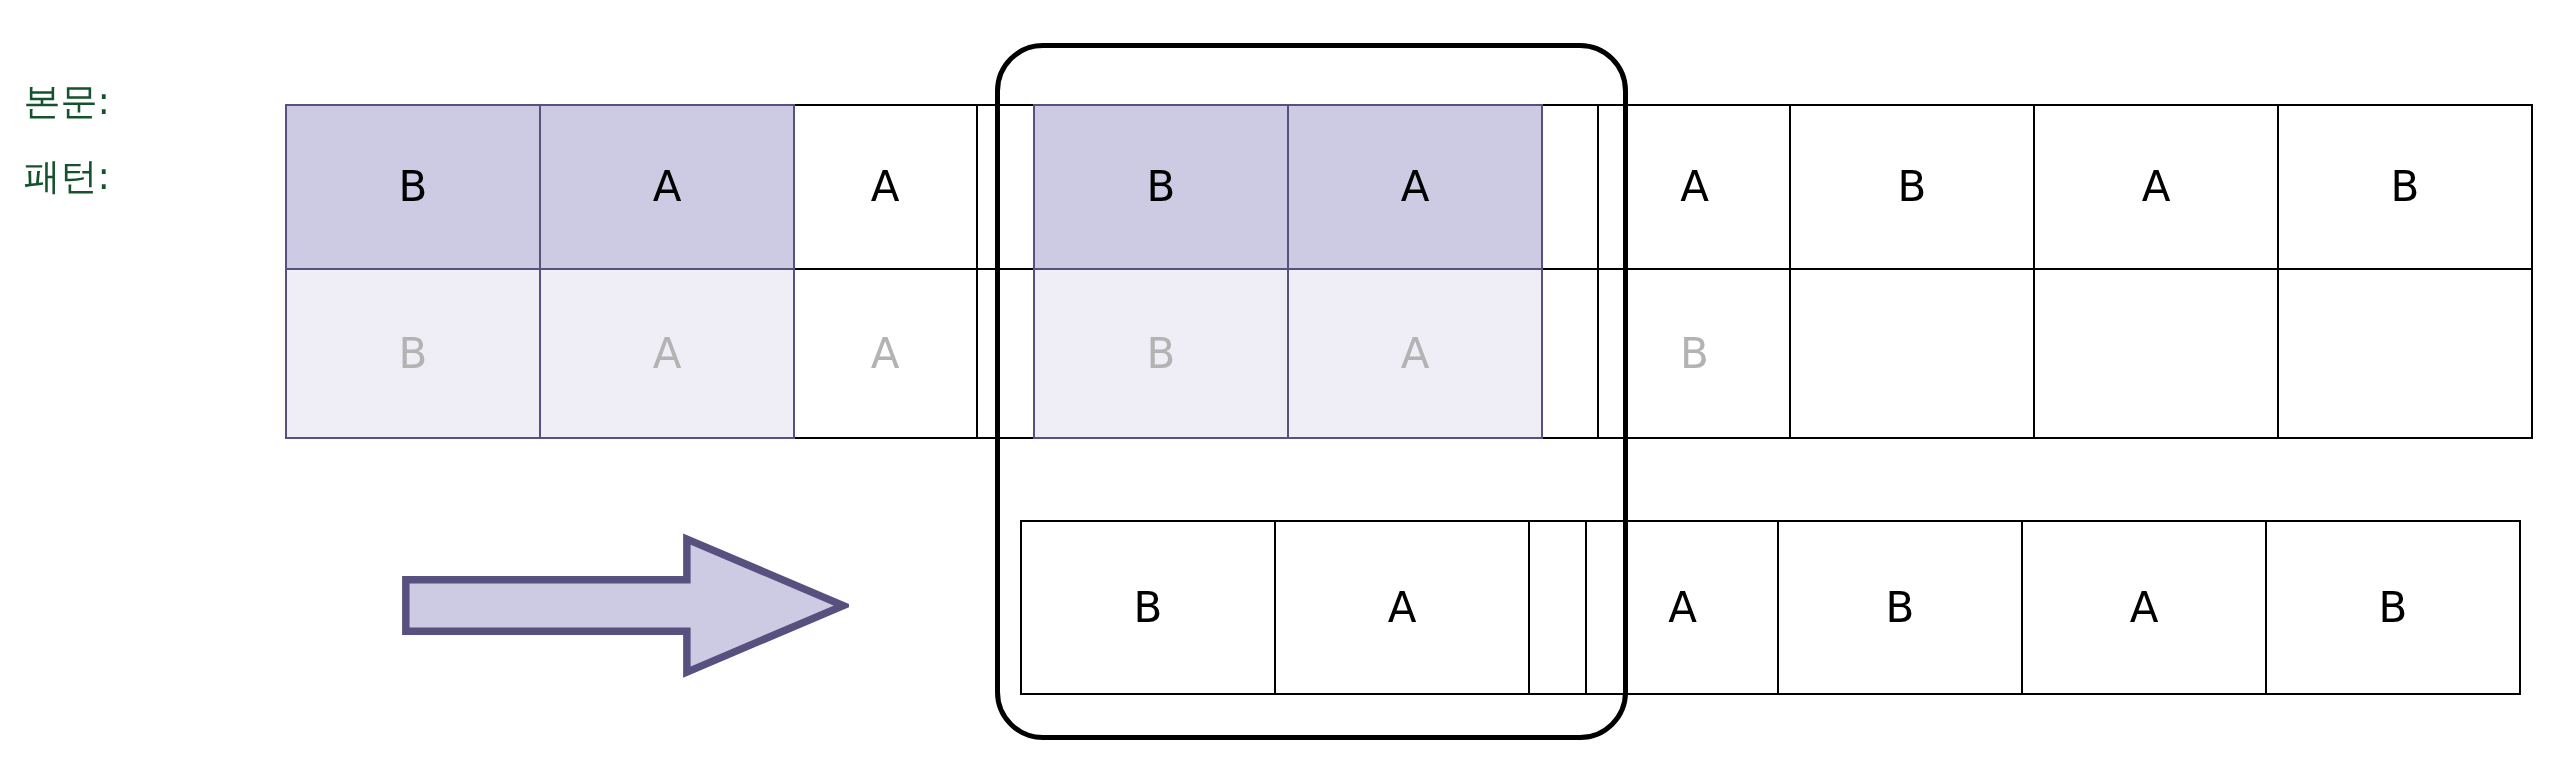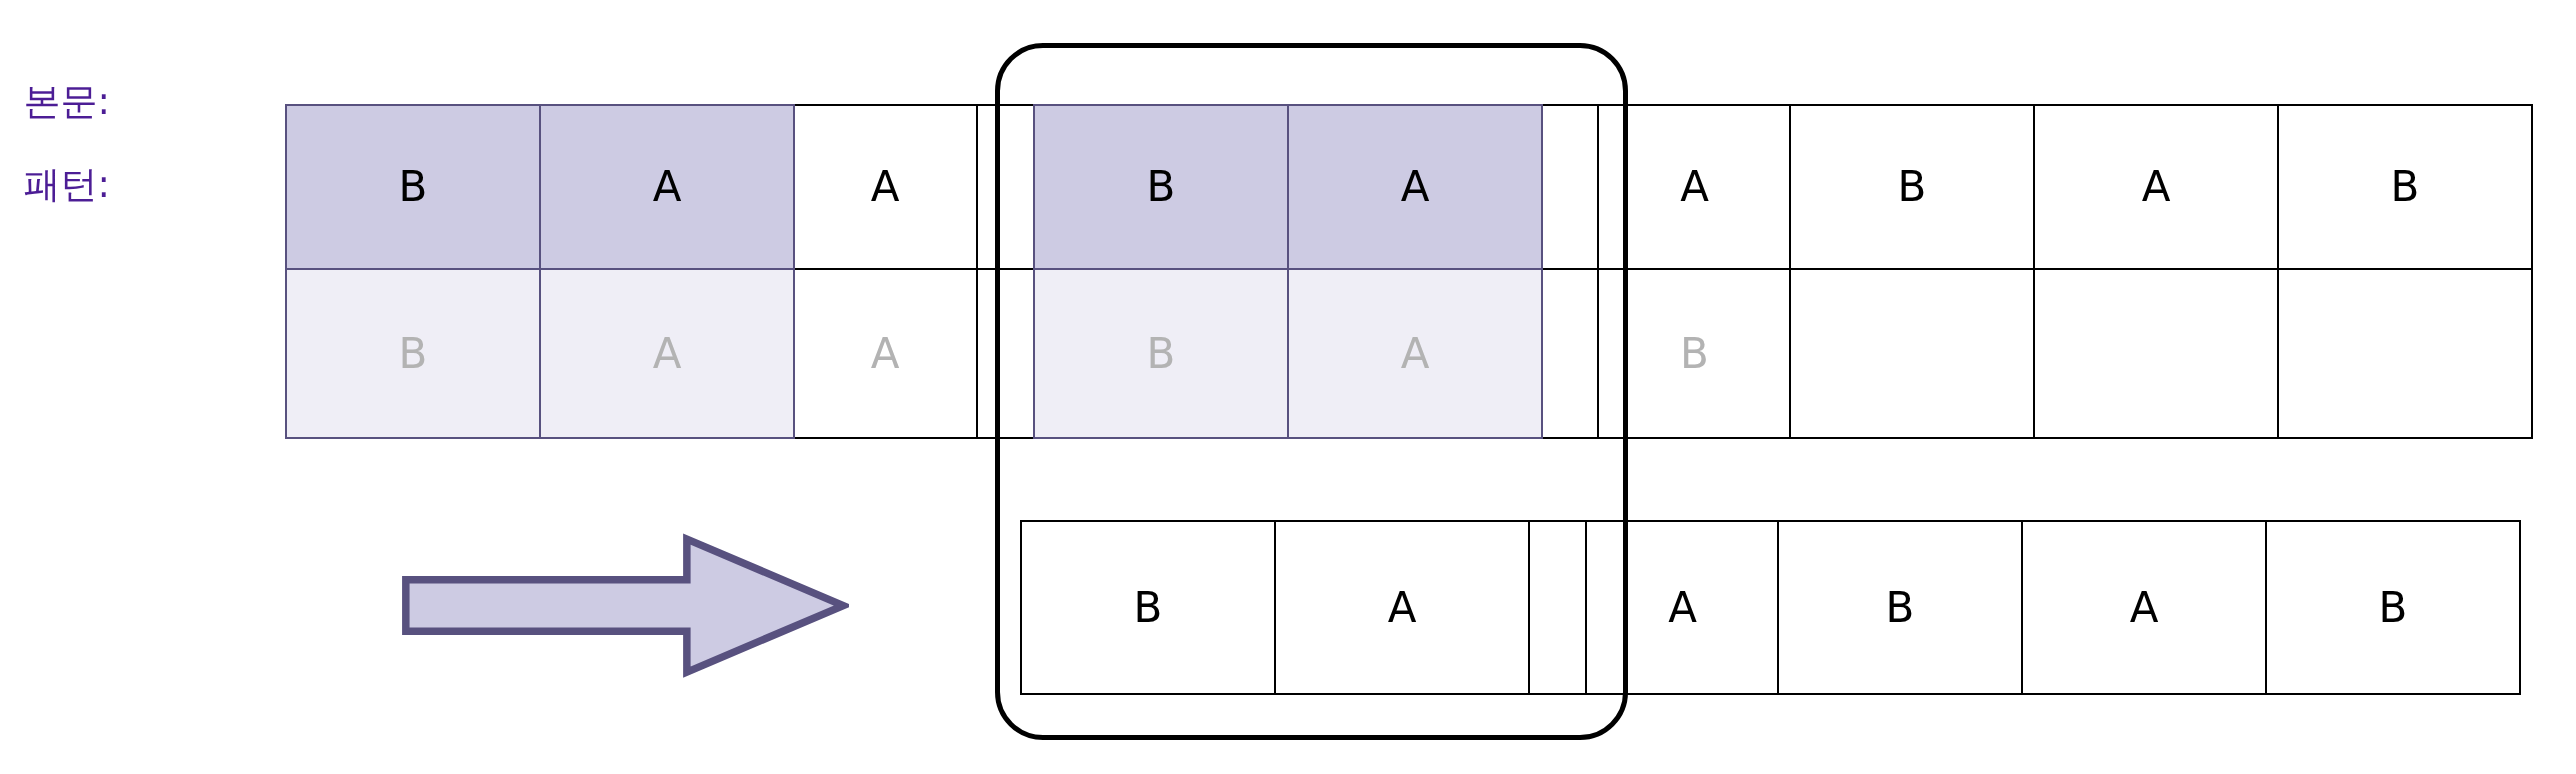--- a/index.html
+++ b/index.html
@@ -9,28 +9,28 @@
     font-family:"DejaVu Sans","Liberation Sans",sans-serif;
     position:relative;
     overflow:hidden;
   }
   #stage { position:absolute; left:0; top:0; width:2576px; height:774px; }
 
   
   .row-label {
     position:absolute;
     font-size:37px;
-    color:#4c1d95;
+    color:#14532d;
     white-space:nowrap;
     text-align:right;
     right:2466px;               
     font-family:"DejaVu Sans","Liberation Sans",sans-serif;
   }
   #label-text    { top:77px; }
-  #label-pattern { top:160px; }
+  #label-pattern { top:152px; }
 
   
   .cell {
     position:absolute;
     box-sizing:border-box;
     display:flex;
     align-items:center;
     justify-content:center;
     font-size:42px;
     line-height:1;

